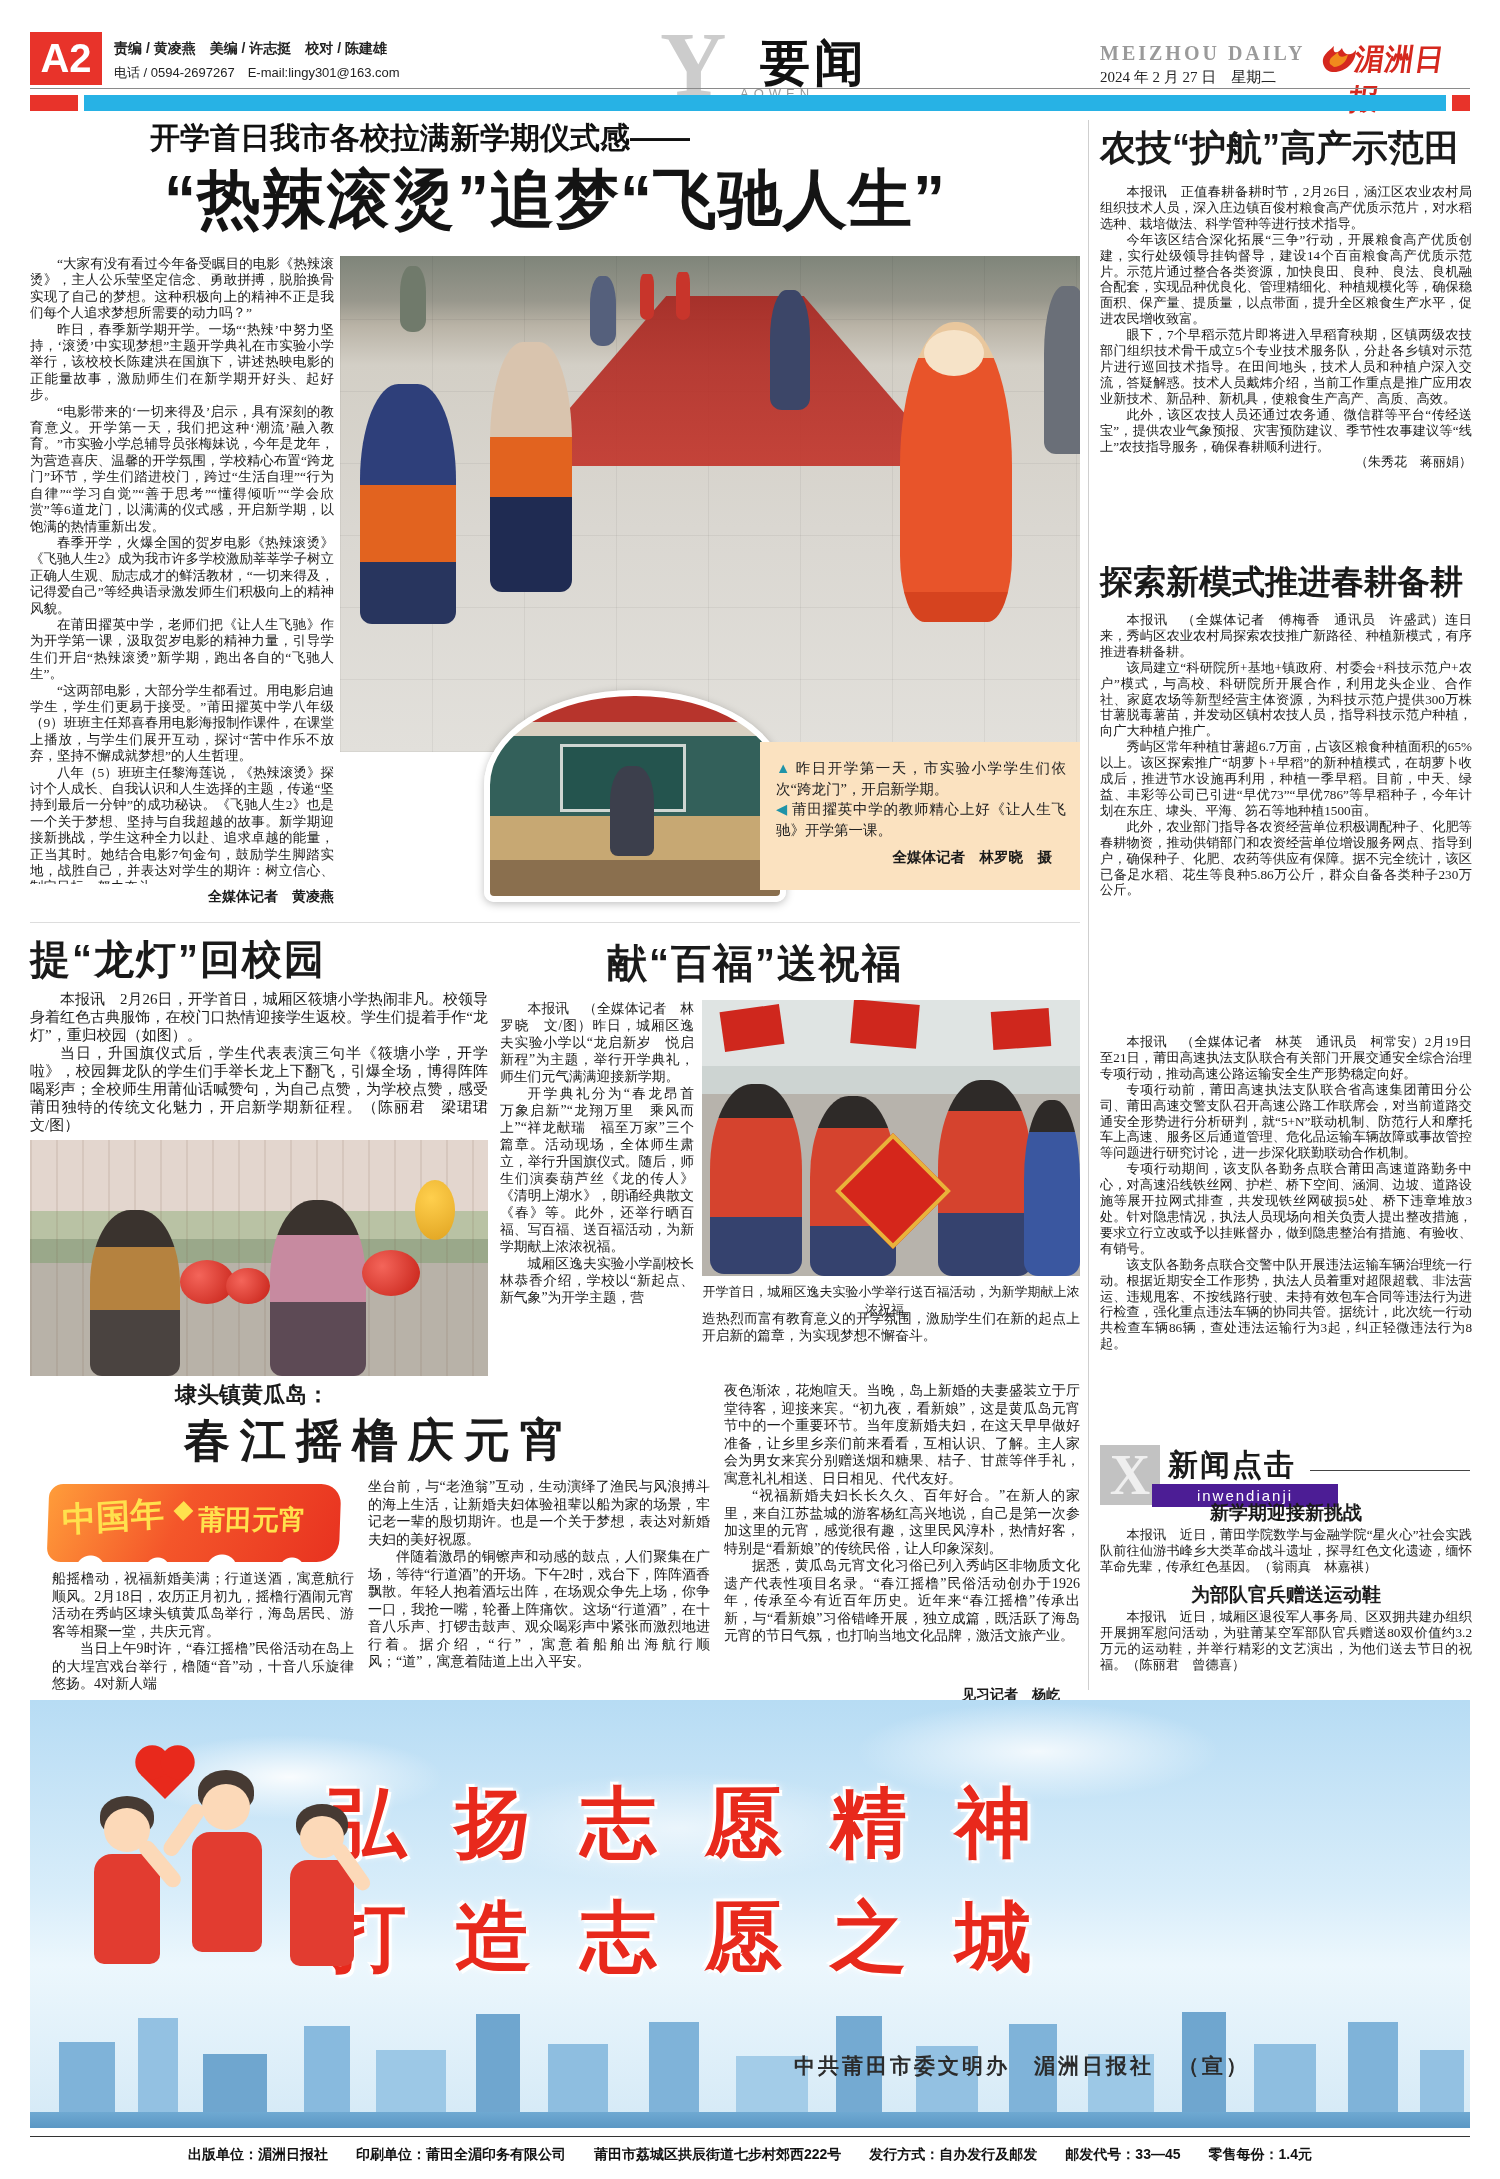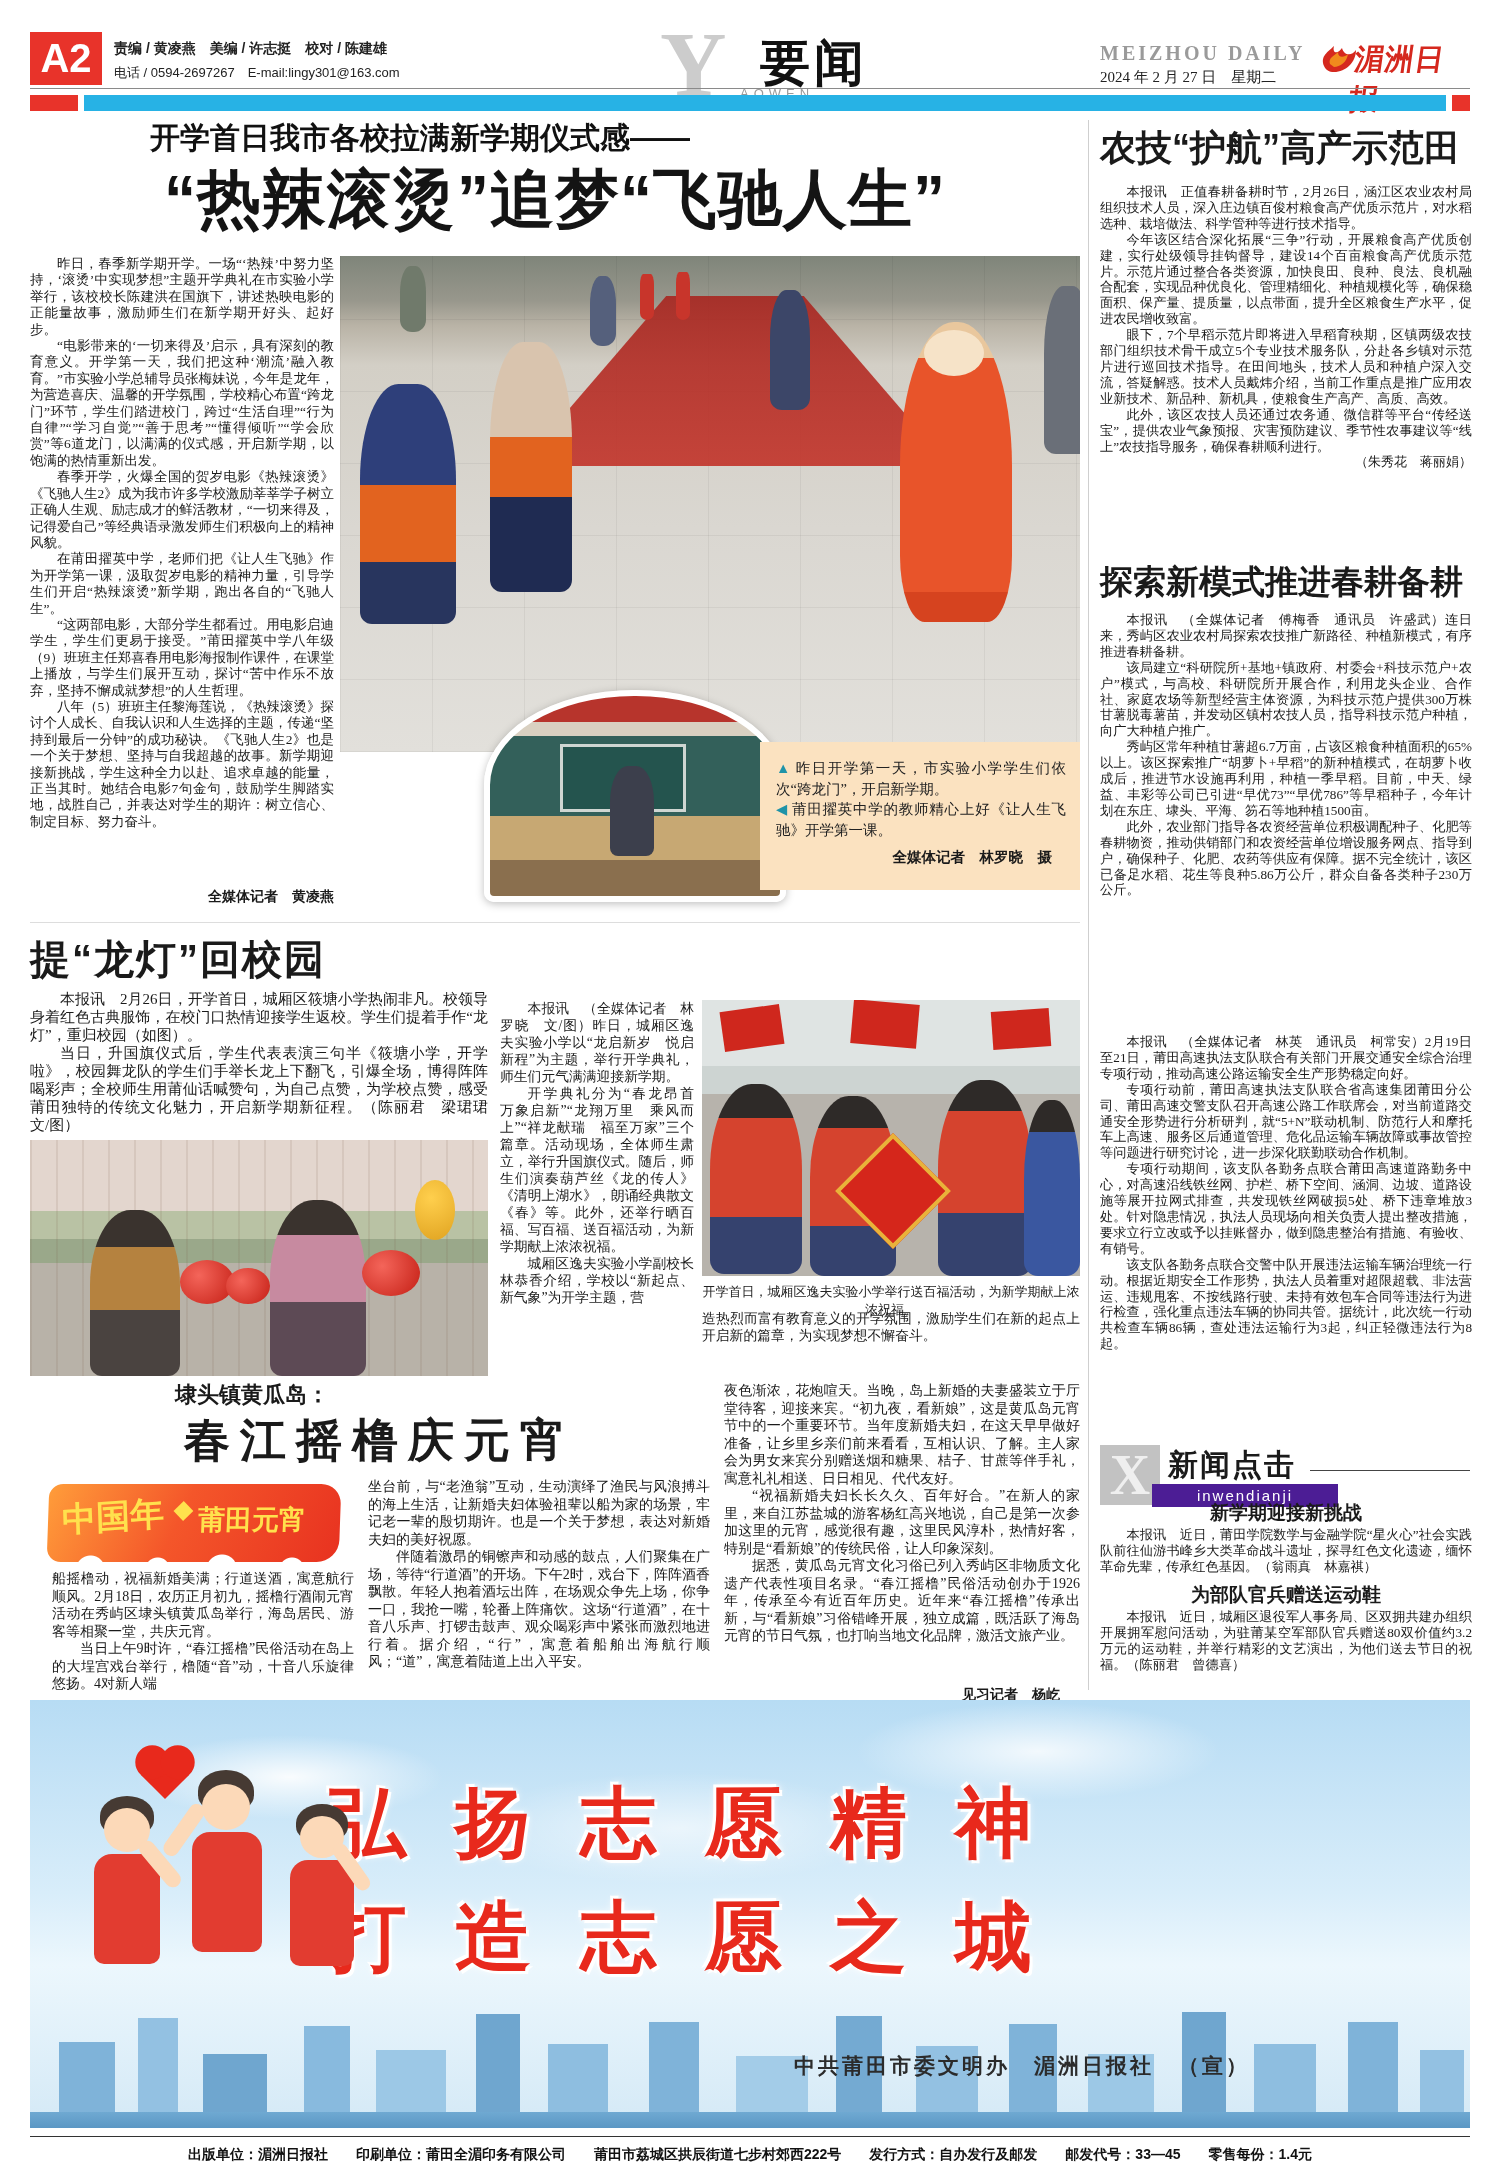--- a/index.html
+++ b/index.html
@@ -177,20 +177,21 @@
   </div>
   <div class="abs headRule"></div>
   <div class="abs barRedL"></div>
   <div class="abs barCyan"></div>
   <div class="abs barRedR"></div>
 
   <div class="abs kicker sans">开学首日我市各校拉满新学期仪式感——</div>
   <div class="abs headline sans">“热辣滚烫”追梦“飞驰人生”</div>
 
   <div class="abs leadCol clip">
+    <div class="p">“大家有没有看过今年备受瞩目的电影《热辣滚烫》，主人公乐莹坚定信念、勇敢拼搏，脱胎换骨实现了自己的梦想。这种积极向上的精神不正是我们每个人追求梦想所需要的动力吗？”</div>
     <div class="p">昨日，春季新学期开学。一场“‘热辣’中努力坚持，‘滚烫’中实现梦想”主题开学典礼在市实验小学举行，该校校长陈建洪在国旗下，讲述热映电影的正能量故事，激励师生们在新学期开好头、起好步。</div>
     <div class="p">“电影带来的‘一切来得及’启示，具有深刻的教育意义。开学第一天，我们把这种‘潮流’融入教育。”市实验小学总辅导员张梅妹说，今年是龙年，为营造喜庆、温馨的开学氛围，学校精心布置“跨龙门”环节，学生们踏进校门，跨过“生活自理”“行为自律”“学习自觉”“善于思考”“懂得倾听”“学会欣赏”等6道龙门，以满满的仪式感，开启新学期，以饱满的热情重新出发。</div>
     <div class="p">春季开学，火爆全国的贺岁电影《热辣滚烫》《飞驰人生2》成为我市许多学校激励莘莘学子树立正确人生观、励志成才的鲜活教材，“一切来得及，记得爱自己”等经典语录激发师生们积极向上的精神风貌。</div>
     <div class="p">在莆田擢英中学，老师们把《让人生飞驰》作为开学第一课，汲取贺岁电影的精神力量，引导学生们开启“热辣滚烫”新学期，跑出各自的“飞驰人生”。</div>
     <div class="p">“这两部电影，大部分学生都看过。用电影启迪学生，学生们更易于接受。”莆田擢英中学八年级（9）班班主任郑喜春用电影海报制作课件，在课堂上播放，与学生们展开互动，探讨“苦中作乐不放弃，坚持不懈成就梦想”的人生哲理。</div>
     <div class="p">八年（5）班班主任黎海莲说，《热辣滚烫》探讨个人成长、自我认识和人生选择的主题，传递“坚持到最后一分钟”的成功秘诀。《飞驰人生2》也是一个关于梦想、坚持与自我超越的故事。新学期迎接新挑战，学生这种全力以赴、追求卓越的能量，正当其时。她结合电影7句金句，鼓励学生脚踏实地，战胜自己，并表达对学生的期许：树立信心、制定目标、努力奋斗。</div>
   </div>
   <div class="abs leadCredit sans">全媒体记者　黄凌燕</div>
 
   <div class="abs leadPhoto">
@@ -228,20 +229,21 @@
   </div>
   <div class="abs ldPhoto">
     <div class="kid" style="left:60px;top:70px;width:90px;height:166px;background:linear-gradient(180deg,#3a332e 0 22%,#b5823f 22% 60%,#4a4340 60%);"></div>
     <div class="kid" style="left:240px;top:60px;width:96px;height:176px;background:linear-gradient(180deg,#3a332e 0 20%,#c78aa0 20% 58%,#5d4a55 58%);"></div>
     <div class="lantern" style="left:150px;top:120px;width:54px;height:44px;"></div>
     <div class="lantern" style="left:196px;top:128px;width:44px;height:36px;"></div>
     <div class="lantern" style="left:332px;top:110px;width:58px;height:46px;"></div>
     <div class="lantern" style="left:385px;top:40px;width:40px;height:60px;background:radial-gradient(circle at 40% 30%,#ffcf4d,#e0a320);"></div>
   </div>
 
+  <div class="abs bfHead sans">献“百福”送祝福</div>
   <div class="abs bfCol clip">
     <div class="p">本报讯　（全媒体记者　林罗晓　文/图）昨日，城厢区逸夫实验小学以“龙启新岁　悦启新程”为主题，举行开学典礼，师生们元气满满迎接新学期。</div>
     <div class="p">开学典礼分为“春龙昂首　万象启新”“龙翔万里　乘风而上”“祥龙献瑞　福至万家”三个篇章。活动现场，全体师生肃立，举行升国旗仪式。随后，师生们演奏葫芦丝《龙的传人》《清明上湖水》，朗诵经典散文《春》等。此外，还举行晒百福、写百福、送百福活动，为新学期献上浓浓祝福。</div>
     <div class="p">城厢区逸夫实验小学副校长林恭香介绍，学校以“新起点、新气象”为开学主题，营</div>
   </div>
   <div class="abs bfPhoto">
     <div class="flag" style="left:20px;top:8px;width:60px;height:40px;transform:rotate(-8deg);"></div>
     <div class="flag" style="left:150px;top:2px;width:66px;height:44px;transform:rotate(5deg);"></div>
     <div class="flag" style="left:290px;top:10px;width:58px;height:38px;transform:rotate(-4deg);"></div>
     <div class="pupil" style="left:8px;top:84px;width:92px;height:190px;background:linear-gradient(180deg,#2e2a28 0 18%,#d5432e 18% 70%,#35426e 70%);"></div>

